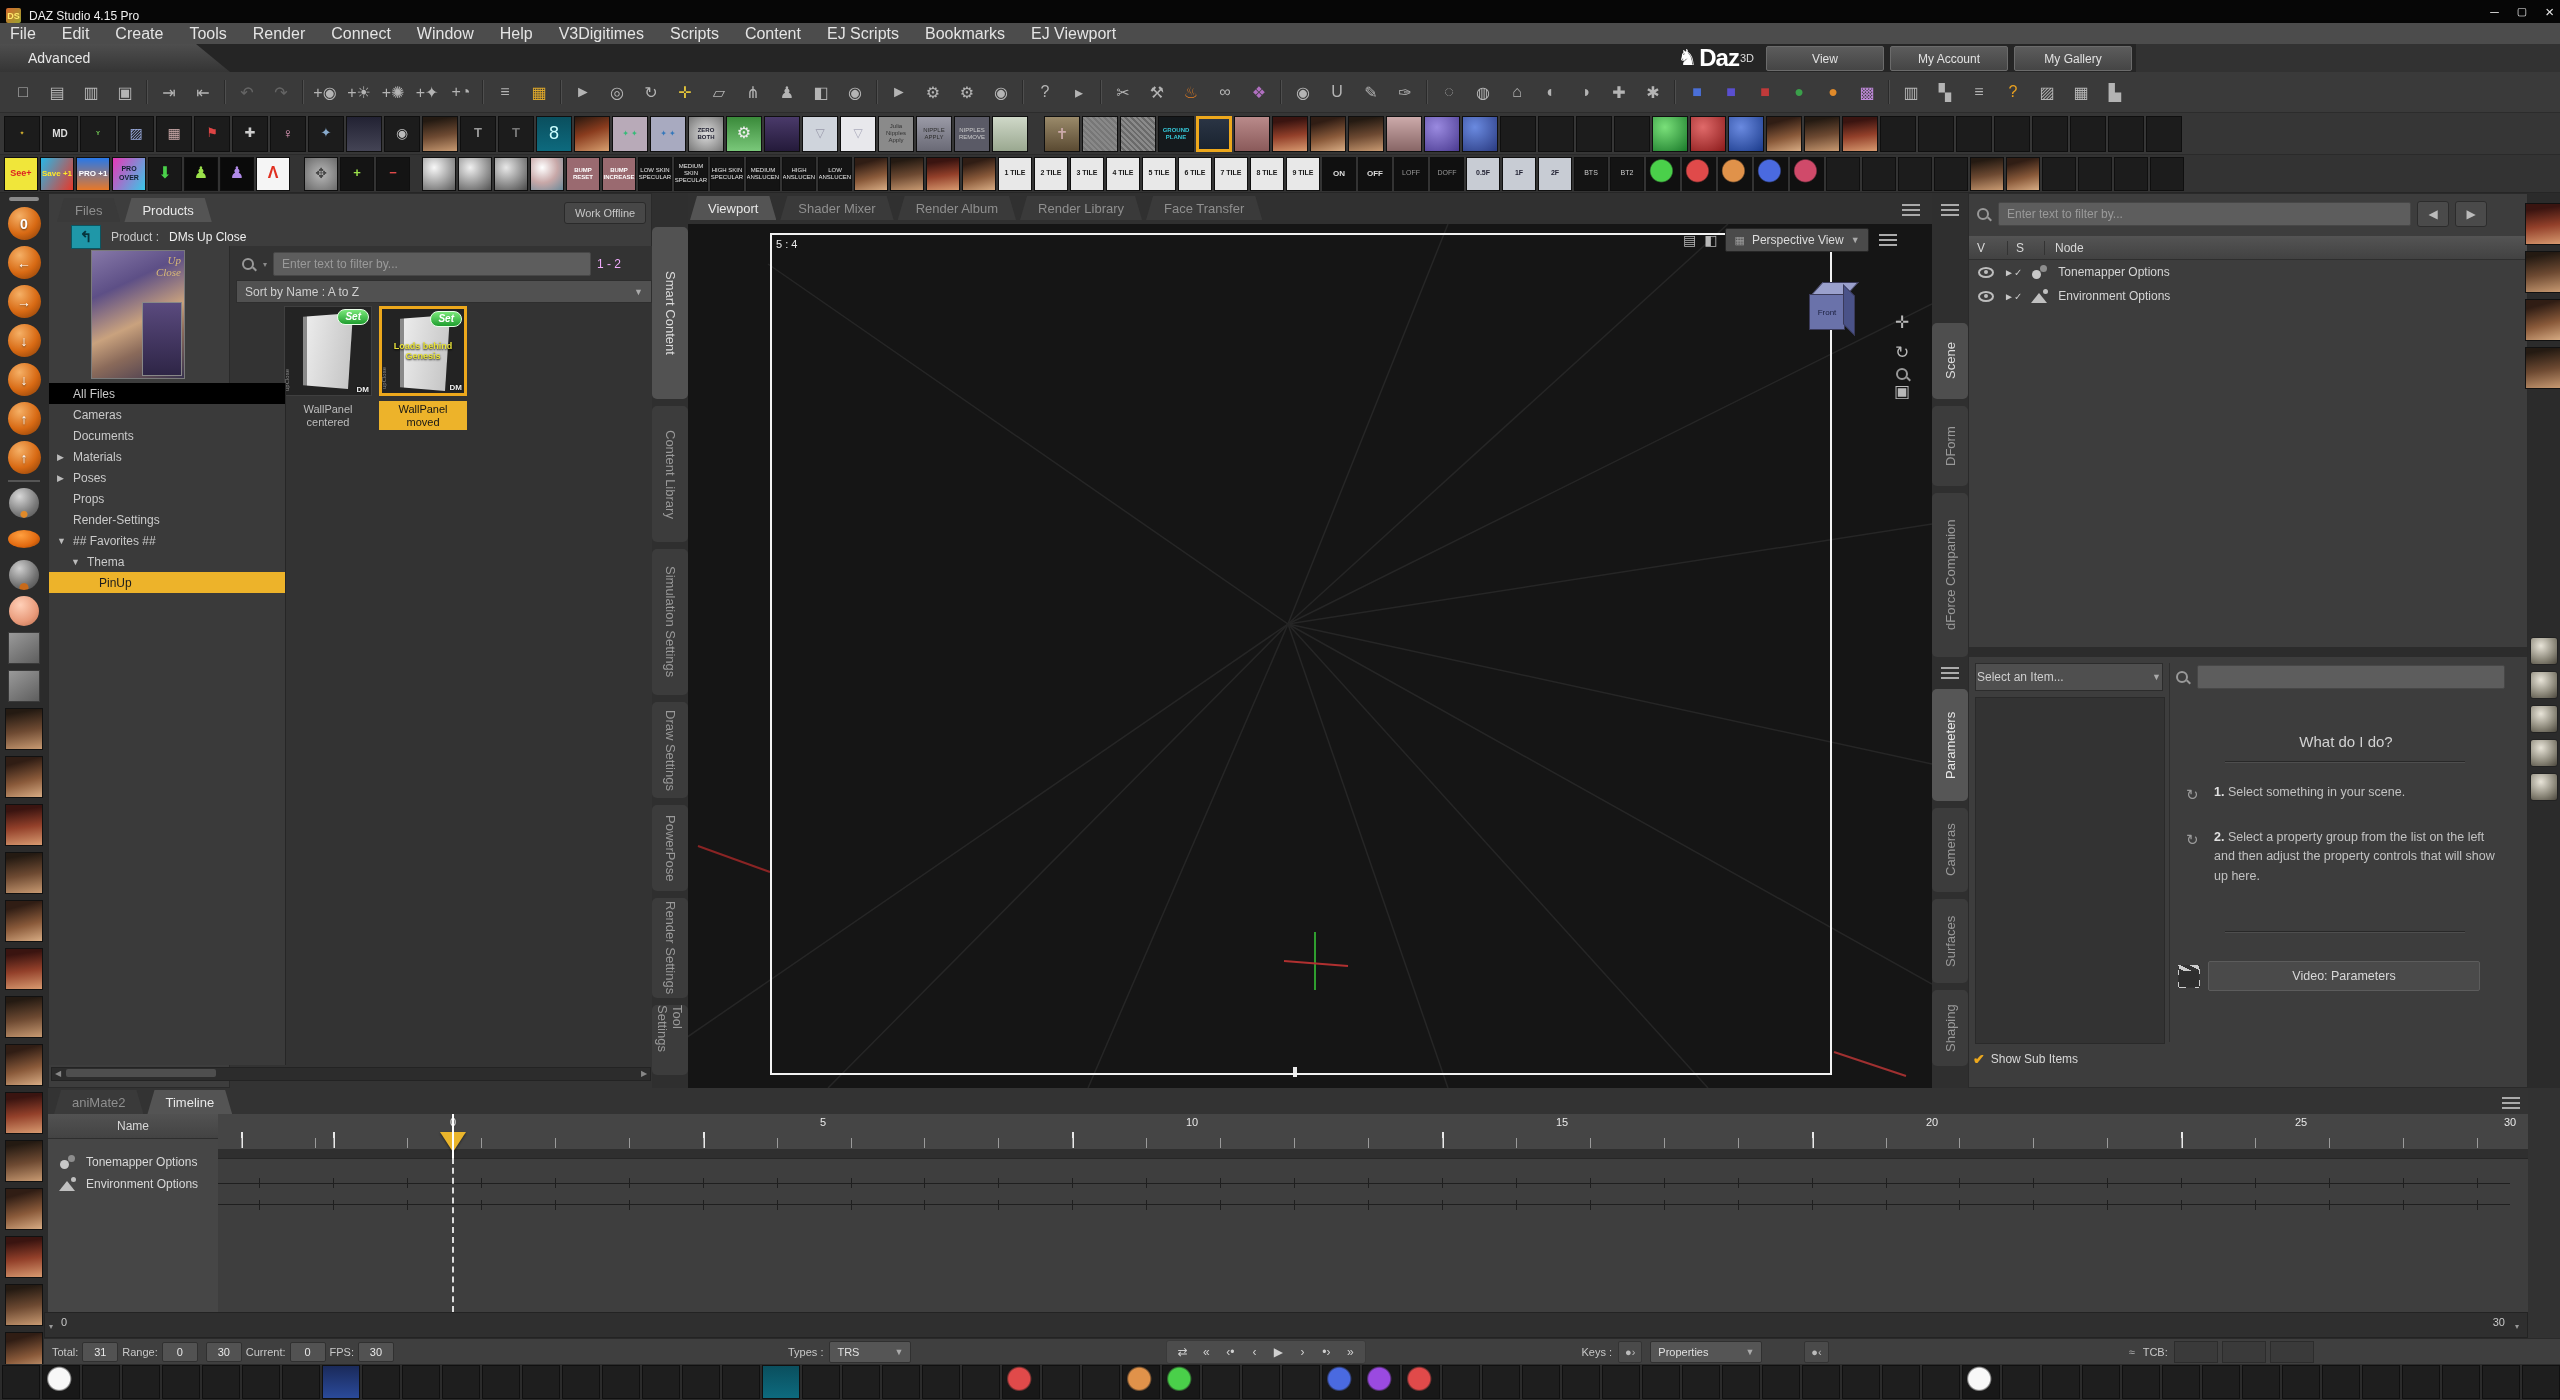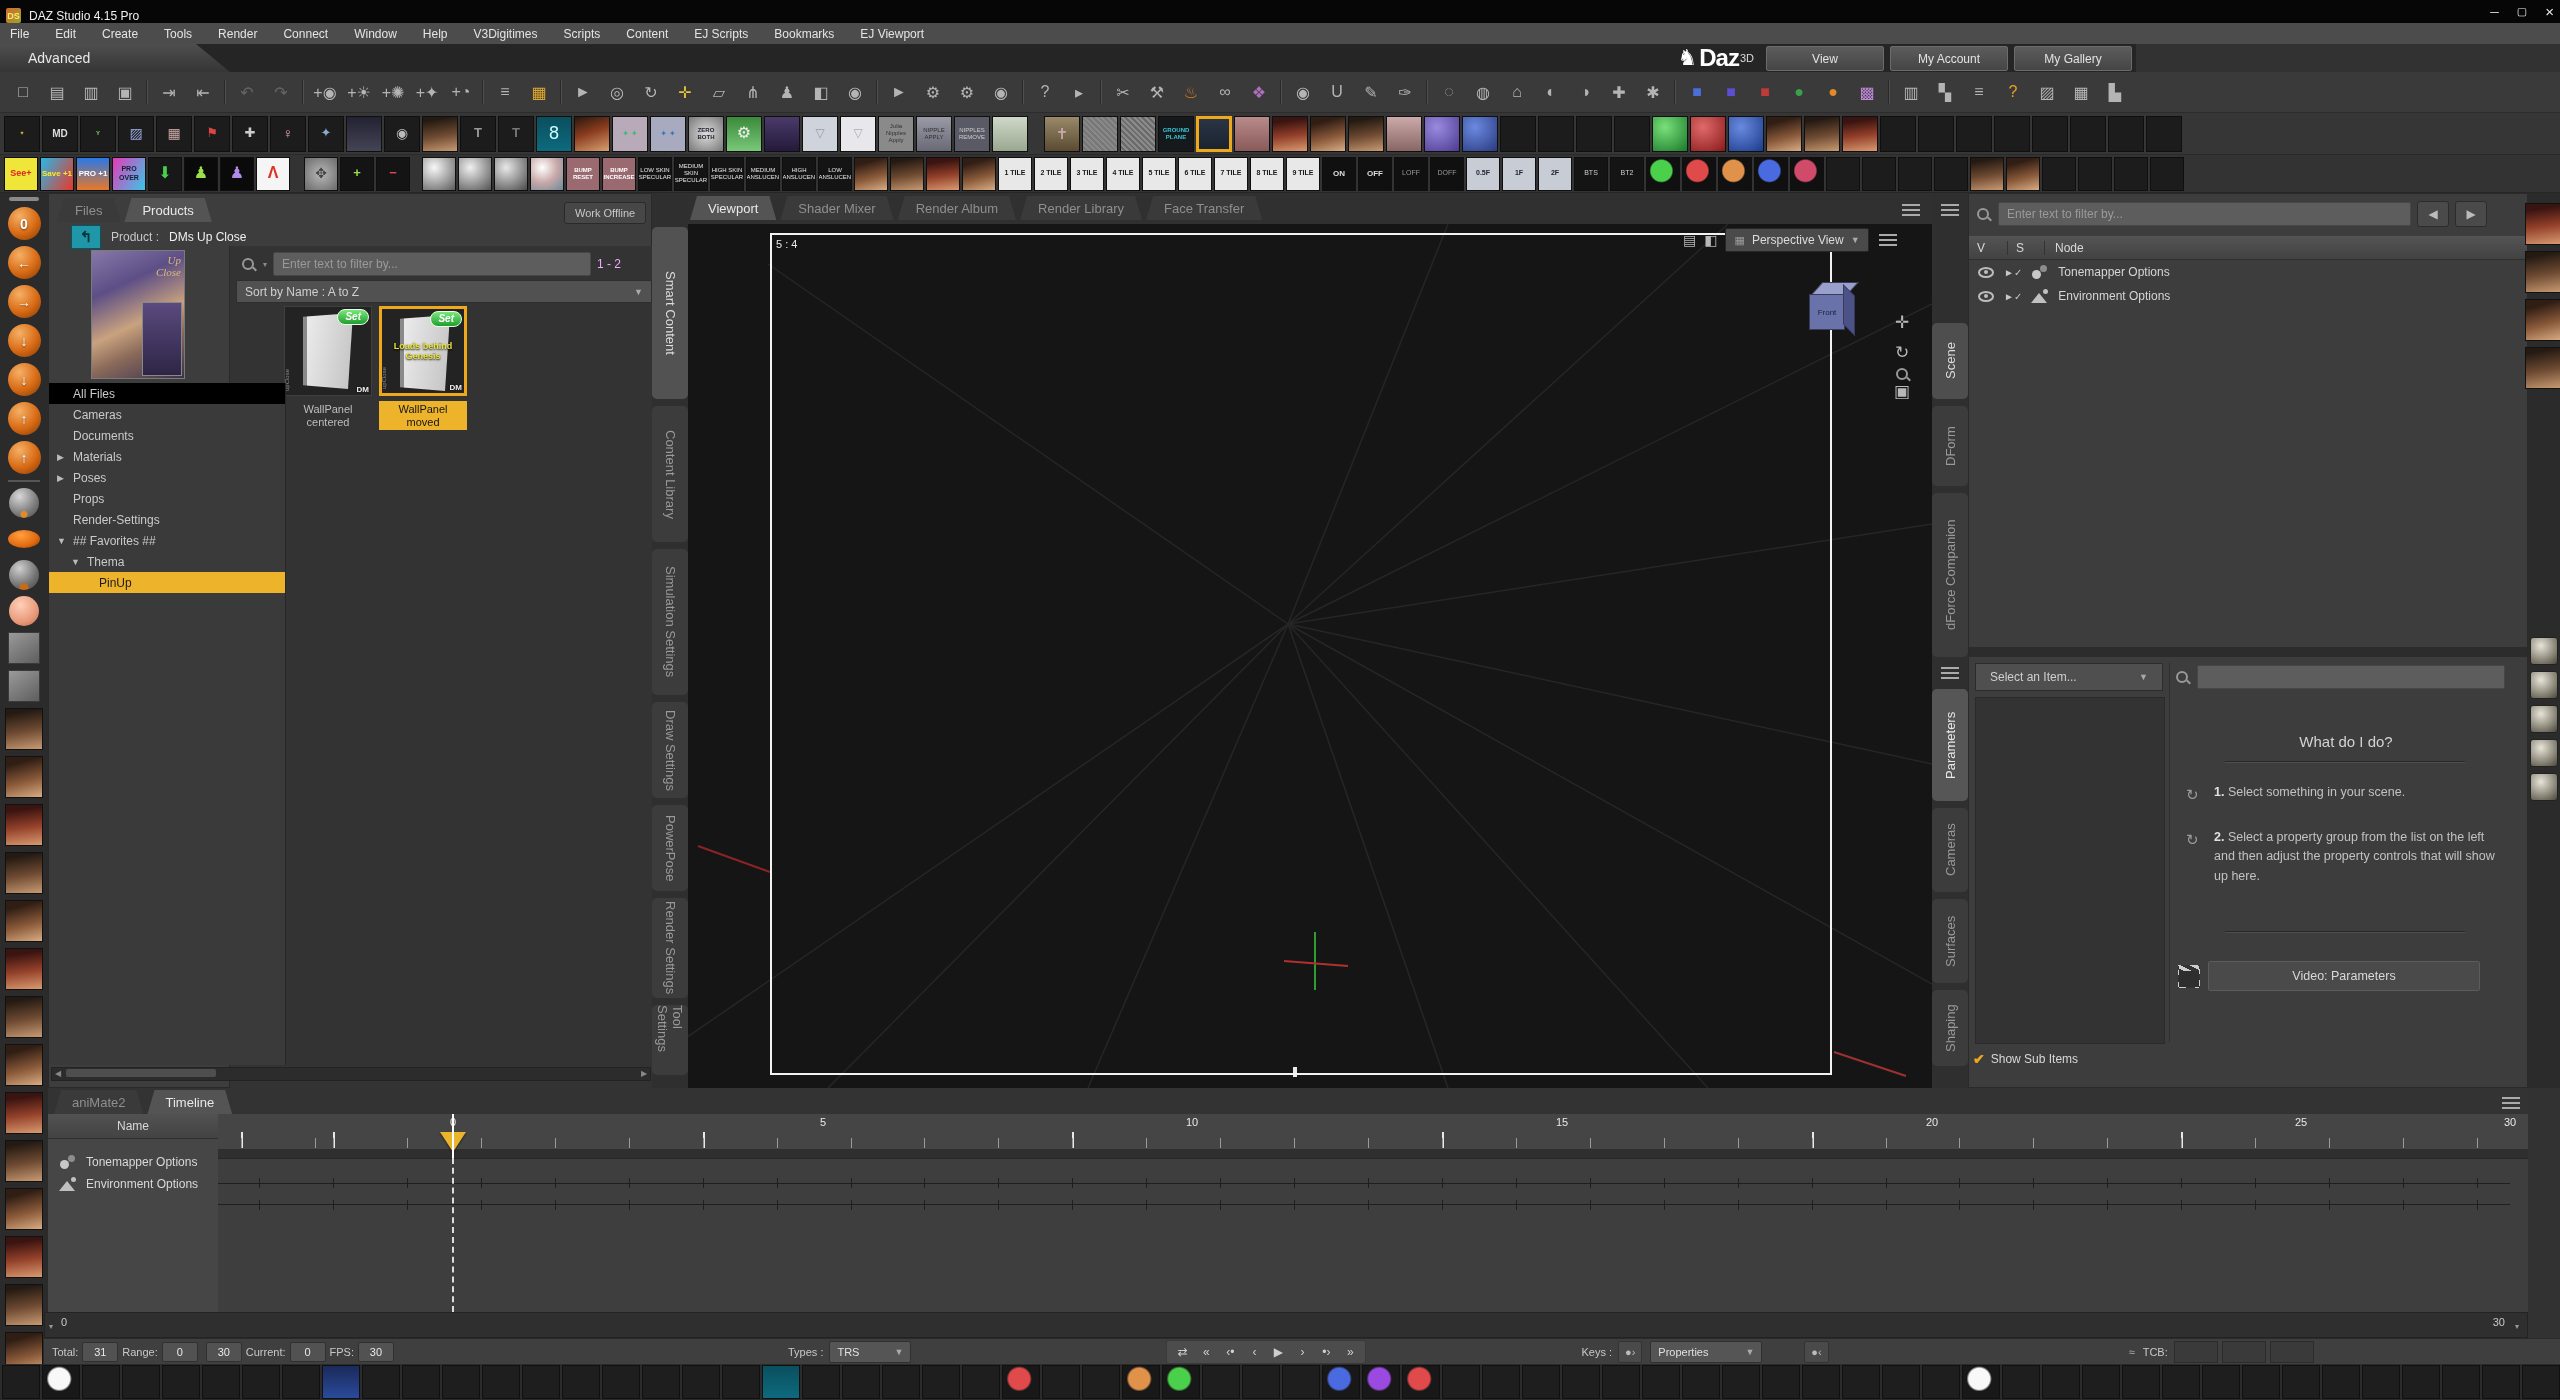--- a/index.html
+++ b/index.html
@@ -6,21 +6,21 @@
   .app{position:relative;width:2560px;height:1400px;background:#323232;overflow:hidden;
        font-family:"Liberation Sans",sans-serif;color:#c8c8c8;font-size:12px}
   .abs{position:absolute}
   
   .titlebar{left:0;top:0;width:2560px;height:23px;background:#060606;display:flex;align-items:flex-end}
   .dslogo{width:15px;height:15px;margin:0 8px 0 6px;background:linear-gradient(135deg,#d4692e,#9aa32e);
           color:#ffe96a;font-size:9px;font-weight:bold;display:flex;align-items:center;justify-content:center;border-radius:2px}
   .wtitle{color:#f0f0f0;font-size:12px}
   .wctrls{position:absolute;right:6px;top:0;height:23px;display:flex;align-items:center;gap:18px;color:#e8e8e8;font-size:12px}
   .menubar{left:0;top:23px;width:2560px;height:21px;background:#4c4c4c;display:flex;align-items:center;gap:26px;padding-left:10px;box-sizing:border-box}
-  .menuitem{color:#e4e4e4;font-size:12px;cursor:default}
+  .menuitem{color:#e4e4e4;font-size:16px;cursor:default}
   
   .advrow{left:0;top:44px;width:2136px;height:28px;background:#252525}
   .advtab{position:absolute;left:0;top:0;height:28px;width:230px;background:linear-gradient(#4e4e4e,#353535);
           clip-path:polygon(0 0,196px 0,230px 100%,0 100%);display:flex;align-items:center;padding-left:28px;box-sizing:border-box;
           color:#e8e8e8;font-size:14px}
   .brand{position:absolute;right:382px;top:0;height:28px;display:flex;align-items:center;color:#fff}
   .brand .knight{font-size:22px;margin-right:2px}
   .brand .bname{font-size:24px;font-weight:bold;letter-spacing:-1px}
   .brand sup{font-size:11px;color:#ddd;margin-left:1px}
   .brandbtns{position:absolute;right:4px;top:2px;display:flex;gap:6px}
@@ -132,21 +132,21 @@
   .ic-eye::before{content:"";position:absolute;inset:2px 2px;border:2px solid #bdbdbd;border-radius:50%}
   .ic-eye::after{content:"";position:absolute;left:8px;top:5px;width:4px;height:4px;background:#bdbdbd;border-radius:50%}
   .ic-cur{color:#c8c8c8;font-size:10px;flex:none}
   .ic{position:relative;width:20px;height:15px;flex:none}
   .ic-tone::before{content:"";position:absolute;left:2px;bottom:1px;width:9px;height:9px;border-radius:50%;background:#c8c8c8}
   .ic-tone::after{content:"";position:absolute;right:3px;top:0;width:7px;height:7px;border-radius:50%;background:#8d8d8d}
   .ic-env::before{content:"";position:absolute;left:1px;bottom:1px;border-left:8px solid transparent;border-right:8px solid transparent;border-bottom:10px solid #c0c0c0}
   .ic-env::after{content:"";position:absolute;right:2px;top:0;width:5px;height:5px;border-radius:50%;background:#c0c0c0}
   .pdivider{position:absolute;left:0;top:453px;width:558px;height:10px;background:#2c2c2c}
   .selItem{position:absolute;left:6px;top:469px;width:188px;height:28px;background:#4f4f4f;border:1px solid #2c2c2c;
-           display:flex;align-items:center;justify-content:space-between;padding:0 14px;color:#cfcfcf;font-size:12px;box-sizing:border-box}
+           display:flex;align-items:center;justify-content:space-between;padding:0 1px;color:#cfcfcf;font-size:12px;box-sizing:border-box}
   .pwell{position:absolute;left:6px;top:503px;width:188px;height:345px;background:#333;border:1px solid #2a2a2a}
   .helparea{position:absolute;left:200px;top:469px;width:352px;height:379px;background:#3d3d3d;border-left:1px solid #2e2e2e}
   .hsearch{position:absolute;left:4px;top:2px;display:flex;align-items:center;gap:6px}
   .htitle{position:absolute;left:0;width:100%;top:70px;text-align:center;color:#d2d2d2;font-size:15px}
   .hrline{position:absolute;left:55px;width:240px;border-top:1px solid #282828;border-bottom:1px solid #4e4e4e}
   .steprow{position:absolute;left:16px;width:320px;display:flex;gap:10px;color:#c2c2c2;font-size:12.5px;line-height:1.55}
   .stepicon{color:#9a9a9a;font-size:15px;flex:none;width:18px}
   .videobtn{position:absolute;left:38px;top:298px;width:270px;height:28px;background:#4a4a4a;border:1px solid #5c5c5c;border-radius:2px;
             display:flex;align-items:center;justify-content:center;color:#d8d8d8;font-size:12.5px}
   .clap{position:absolute;left:8px;top:302px;width:20px;height:16px;background:#2e2e2e;border:1px solid #999;

